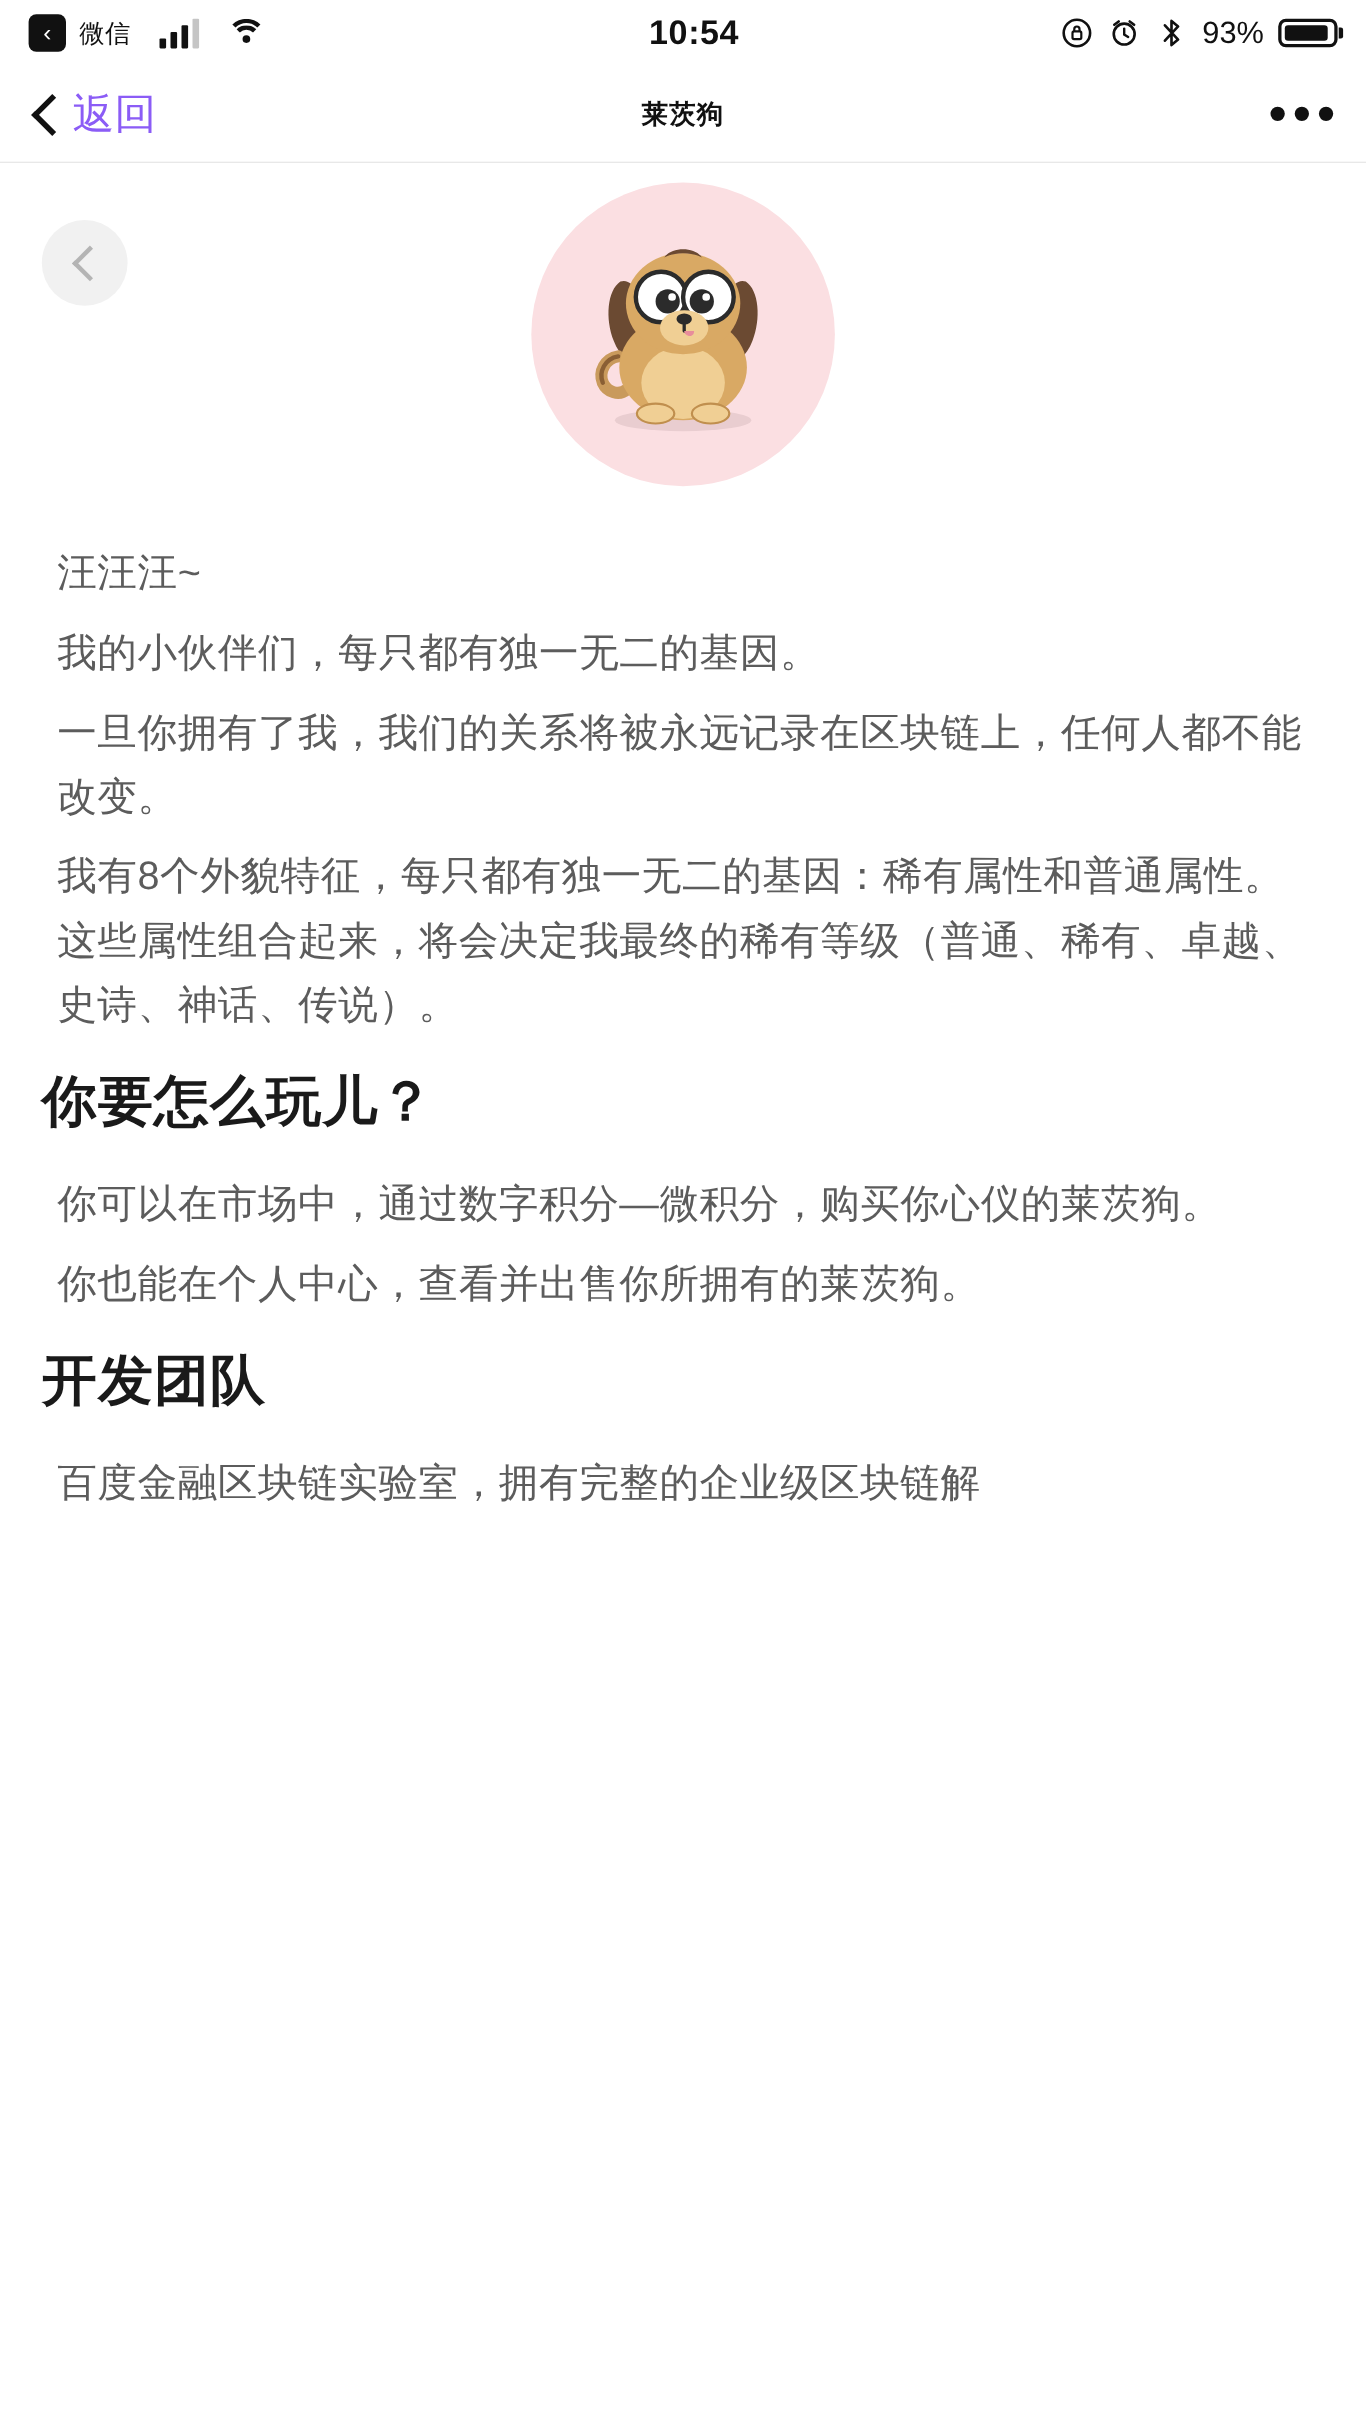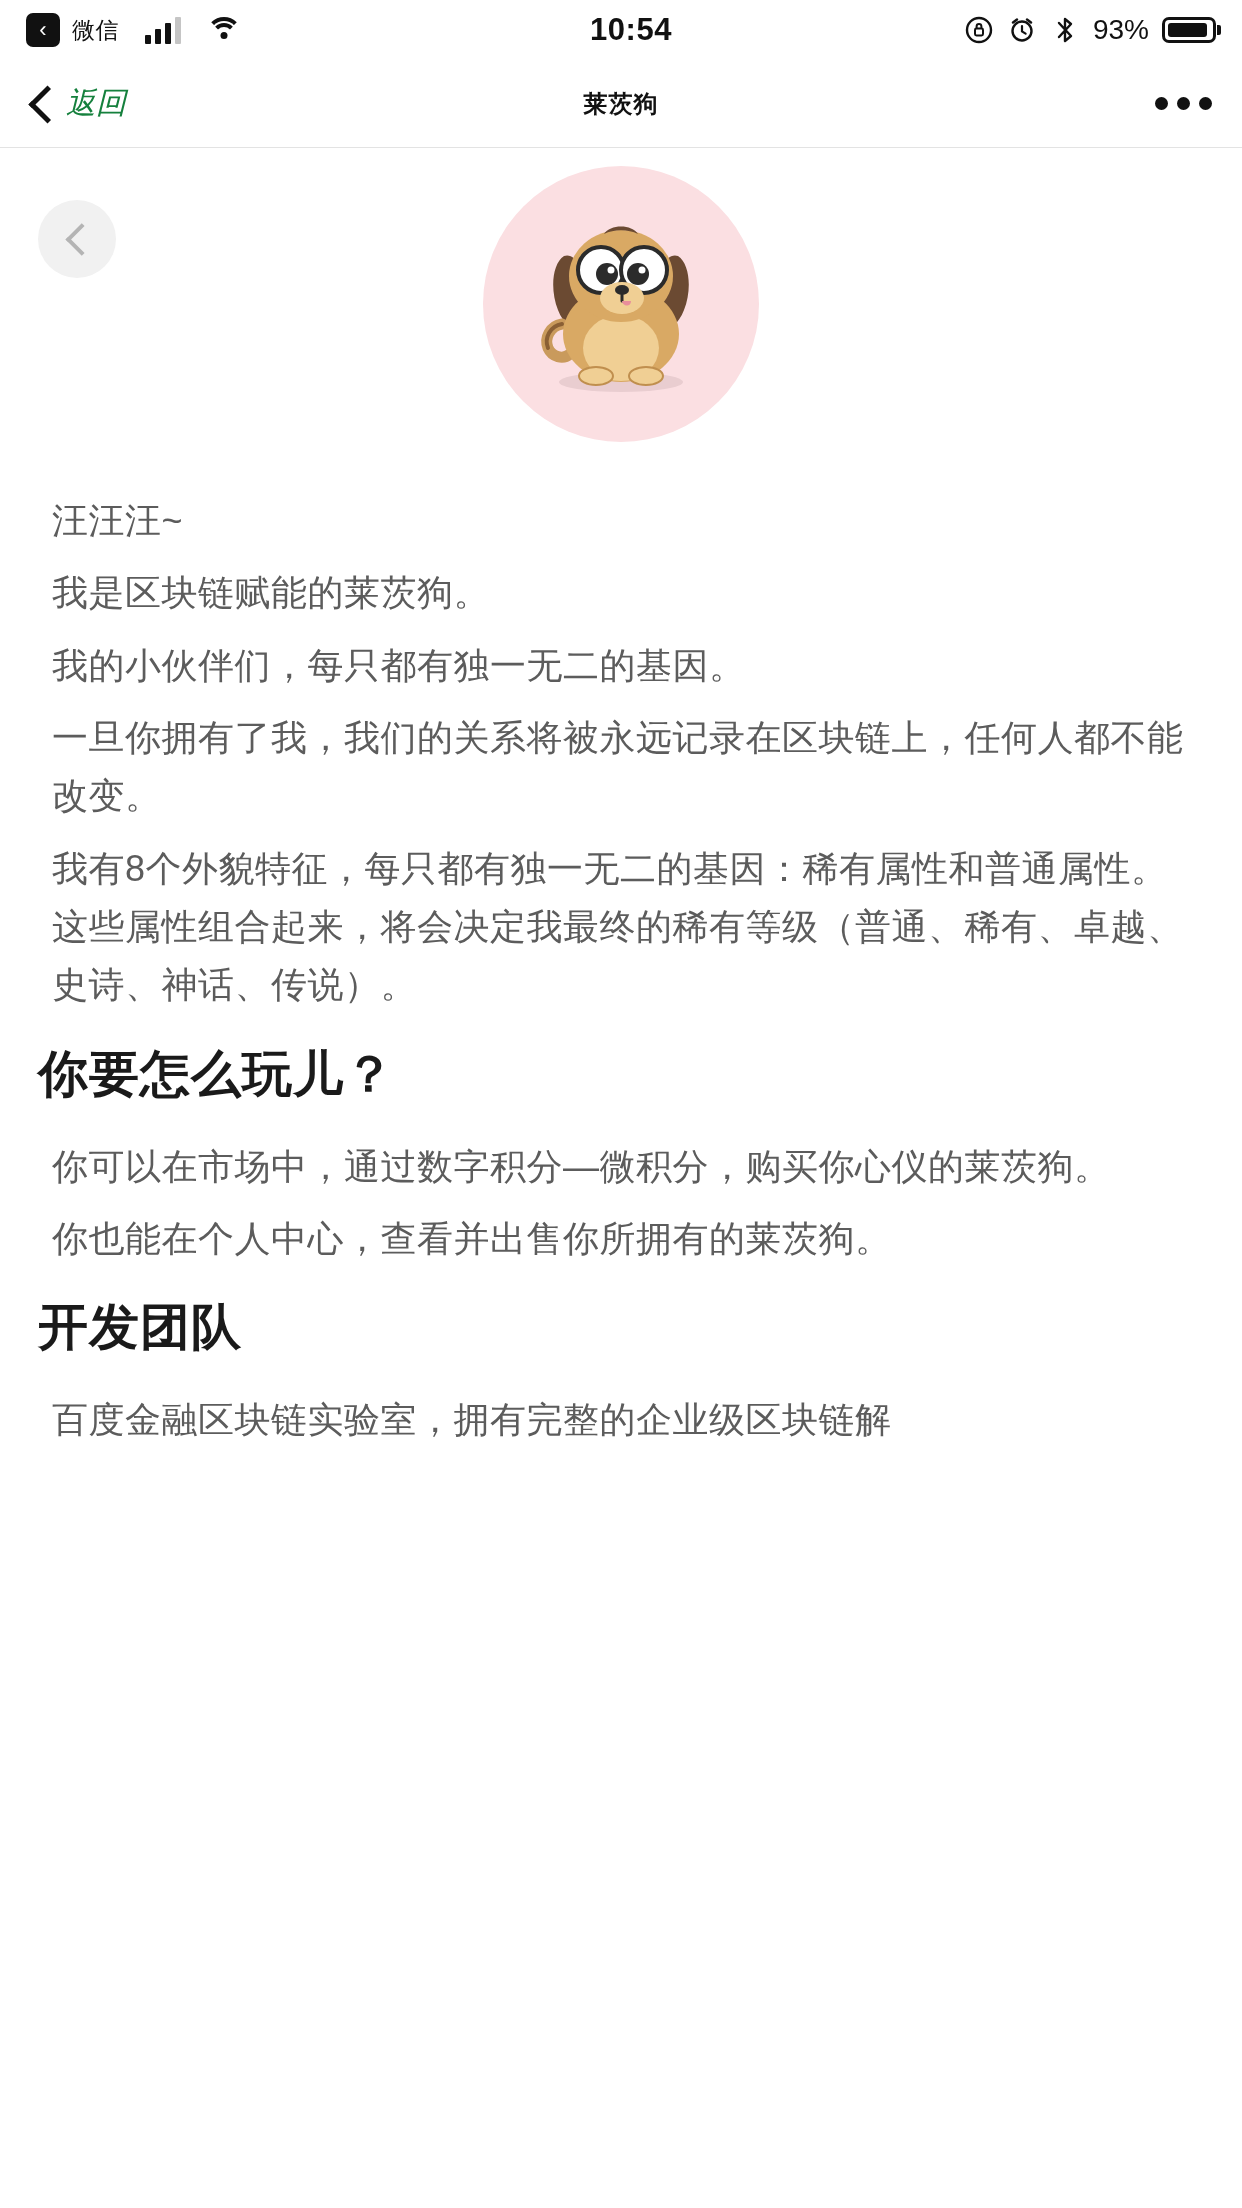--- a/index.html
+++ b/index.html
@@ -161,23 +161,22 @@
   .nav-chevron::before {
     content: "";
     position: absolute;
     left: 4px; top: 7px;
     width: 22px; height: 22px;
     border-left: 5px solid #111;
     border-bottom: 5px solid #111;
     transform: rotate(45deg);
   }
   .nav-back-label {
-    font-size: 30px;
-    color: #15803d;
-    font-style: italic;
+    font-size: 38px;
+    color: #8b5cf6;
   }
   .nav-title {
     position: absolute;
     left: 0; right: 0;
     text-align: center;
     font-size: 24px;
     font-weight: bold;
     color: #111;
     letter-spacing: 1px;
   }
@@ -349,21 +348,20 @@
         <path d="M106 91v6" stroke="#2b2b2b" stroke-width="3" stroke-linecap="round"></path>
         <path d="M106 97c0 5 9 7 9 0" fill="#e88d9b"></path>
 
         <ellipse cx="80" cy="172" rx="17" ry="9" fill="#f0cf94" stroke="#c08f4e" stroke-width="2"></ellipse>
         <ellipse cx="130" cy="172" rx="17" ry="9" fill="#f0cf94" stroke="#c08f4e" stroke-width="2"></ellipse>
       </svg>
     </div>
   </div>
 
   <p class="para">汪汪汪~</p>
-  <p class="para">我是区块链赋能的莱茨狗。</p>
   <p class="para">我的小伙伴们，每只都有独一无二的基因。</p>
   <p class="para">一旦你拥有了我，我们的关系将被永远记录在区块链上，任何人都不能改变。</p>
   <p class="para">我有8个外貌特征，每只都有独一无二的基因：稀有属性和普通属性。这些属性组合起来，将会决定我最终的稀有等级（普通、稀有、卓越、史诗、神话、传说）。</p>
 
   <h2 class="section-title">你要怎么玩儿？</h2>
   <p class="para">你可以在市场中，通过数字积分—微积分，购买你心仪的莱茨狗。</p>
   <p class="para">你也能在个人中心，查看并出售你所拥有的莱茨狗。</p>
 
   <h2 class="section-title">开发团队</h2>
   <p class="para">百度金融区块链实验室，拥有完整的企业级区块链解</p>

